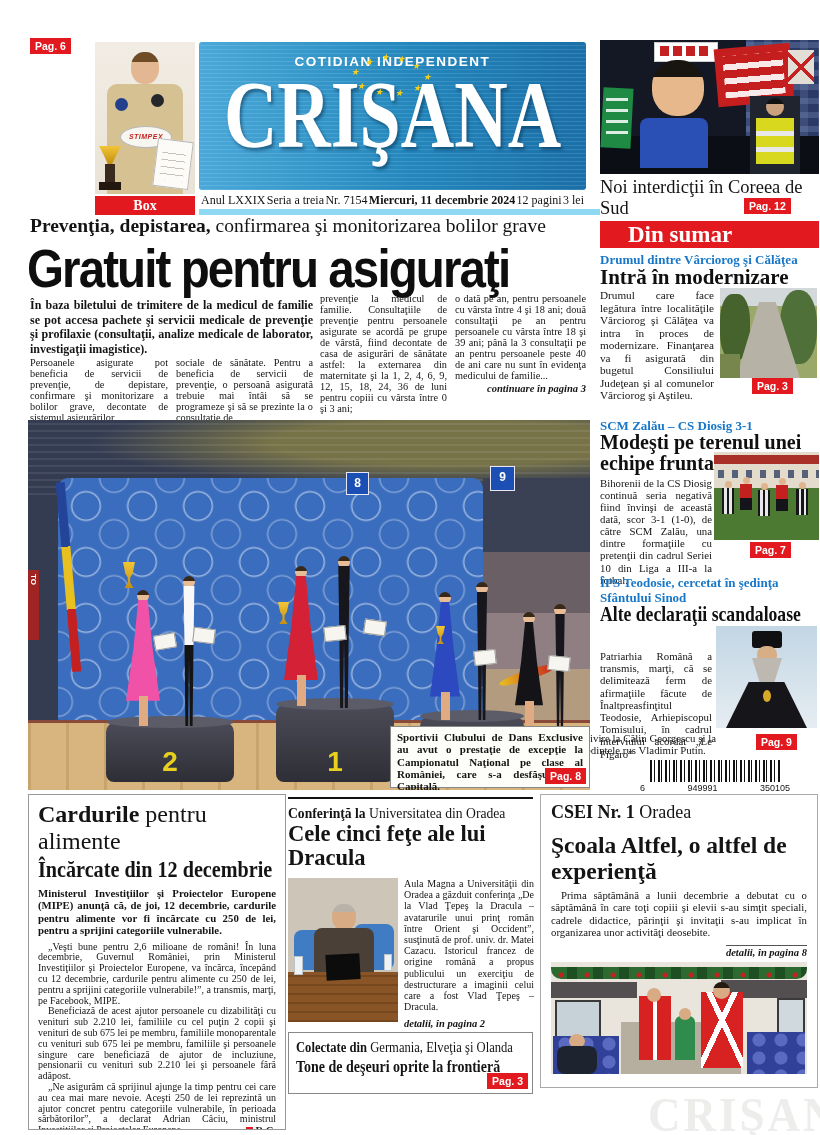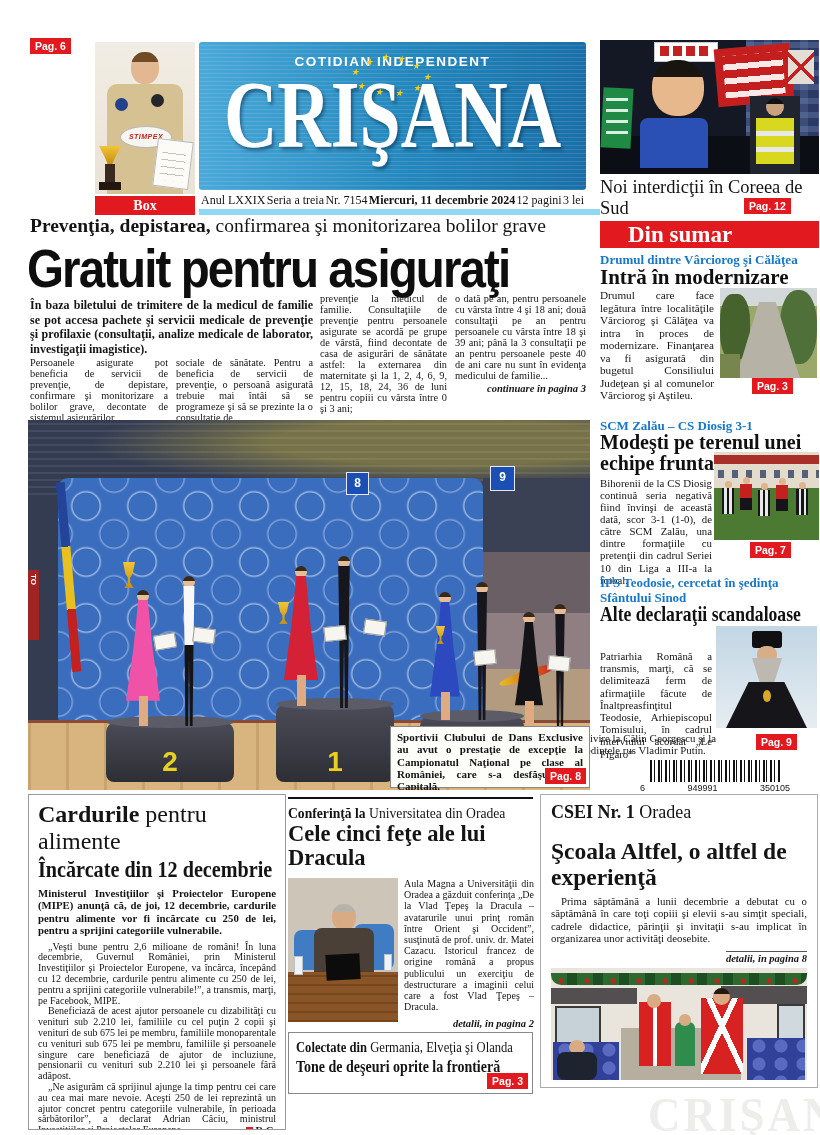--- a/index.html
+++ b/index.html
@@ -259,31 +259,31 @@
     <i class="d" style="left:6px;top:52px;width:38px;height:40px;border-radius:8px;background:#3f7cc4"></i>
     <i class="d" style="left:66px;top:46px;width:40px;height:46px;border-radius:8px;background:#3f7cc4"></i>
     <i class="d" style="left:44px;top:26px;width:24px;height:26px;border-radius:45%;background:linear-gradient(#b8b2a8 0 32%,#d8ab84 32%)"></i>
     <i class="d" style="left:26px;top:50px;width:60px;height:46px;border-radius:8px 8px 0 0;background:#4a4038"></i>
     <i class="d" style="left:0;top:94px;width:110px;height:50px;background:#8a5526;background-image:repeating-linear-gradient(0deg,rgba(60,30,5,.25) 0 2px,transparent 2px 9px)"></i>
     <i class="d" style="left:38px;top:76px;width:34px;height:26px;background:#0c0c0c;transform:rotate(-3deg)"></i>
     <i class="d" style="left:6px;top:78px;width:7px;height:17px;background:#edf3f6;border:1px solid #bcc4c8"></i>
     <i class="d" style="left:96px;top:76px;width:6px;height:15px;background:#edf3f6;border:1px solid #bcc4c8"></i>
   </div>
   <div class="abs jt" style="left:404px;top:878px;width:130px;font-size:10px;line-height:1.12">Aula Magna a Universităţii din Oradea a găzduit conferinţa „De la Vlad Ţepeş la Dracula – avatarurile unui prinţ român între Orient şi Occident”, susţinută de prof. univ. dr. Matei Cazacu. Istoricul francez de origine română a propus publicului un exerciţiu de destructurare a imaginii celui care a fost Vlad Ţepeş – Dracula.</div>
-  <div class="abs" style="left:404px;top:1018px;width:130px;text-align:right;font-style:italic;font-weight:bold;font-size:10.5px">detalii, în pagina 2</div>
+  <div class="abs" style="left:404px;top:1018px;width:130px;text-align:left;font-style:italic;font-weight:bold;font-size:10.5px">detalii, în pagina 2</div>
 
   <div class="boxed" style="left:288px;top:1032px;width:245px;height:62px;border-color:#888;padding:5px 7px">
     <div style="height:18px"><span class="fit" style="font-size:15px;transform:scaleX(.84)"><b>Colectate din</b><span> Germania, Elveţia şi Olanda</span></span></div>
     <div style="height:22px"><span class="fit" style="font-weight:bold;font-size:17.5px;transform:scaleX(.8)">Tone de deşeuri oprite la frontieră</span></div>
     <span class="badge" style="position:absolute;right:4px;bottom:4px;left:auto">Pag. 3</span>
   </div>
 
   <div class="boxed" style="left:540px;top:794px;width:278px;height:294px;border-color:#aaa;padding:7px 10px">
     <div style="font-size:18px"><b>CSEI Nr. 1</b><span> Oradea</span></div>
-    <div style="font-weight:bold;font-size:23.5px;line-height:1.1;margin:16px 0 4px">Şcoala Altfel, o altfel de experienţă</div>
+    <div style="font-weight:bold;font-size:23.5px;line-height:1.1;margin:10px 0 4px">Şcoala Altfel, o altfel de experienţă</div>
     <div class="jt" style="font-size:10.8px;line-height:1.16;text-indent:10px">Prima săptămână a lunii decembrie a debutat cu o săptămână în care toţi copiii şi elevii s-au simţit speciali, cadrele didactice, părinţii şi invitaţii s-au implicat în organizarea unor activităţi deosebite.</div>
     <div style="text-align:right;margin-top:3px"><span style="display:inline-block;border-top:1px solid #555;padding-top:1px;font-style:italic;font-weight:bold;font-size:10.5px">detalii, în pagina 8</span></div>
     <div class="ph" style="position:relative;left:0;top:2px;width:256px;height:112px;background:#e9e5dd">
       <i class="d" style="left:0;top:5px;width:100%;height:12px;border-radius:0 0 10px 10px;background-image:radial-gradient(circle at 10px 8px,#c42222 0 2px,transparent 3px),repeating-linear-gradient(90deg,#2c6a2f 0 16px,#1d4f22 16px 26px);background-size:26px 12px,auto"></i>
       <i class="d" style="left:0;top:20px;width:86px;height:16px;background:rgba(45,40,45,.8)"></i>
       <i class="d" style="left:170px;top:18px;width:86px;height:18px;background:rgba(45,40,45,.8)"></i>
       <i class="d" style="left:4px;top:38px;width:42px;height:34px;background:#c6d2d8;border:2px solid #3a3a3a"></i>
       <i class="d" style="left:226px;top:36px;width:24px;height:40px;background:#cfd9de;border:2px solid #3a3a3a"></i>
       <i class="d" style="left:70px;top:60px;width:120px;height:52px;background:#b6ae9f"></i>
       <i class="d" style="left:2px;top:74px;width:66px;height:38px;background:#31419a;background-image:radial-gradient(circle at 12px 8px,#5a6ac0 0 6px,transparent 7px);background-size:22px 18px"></i>

